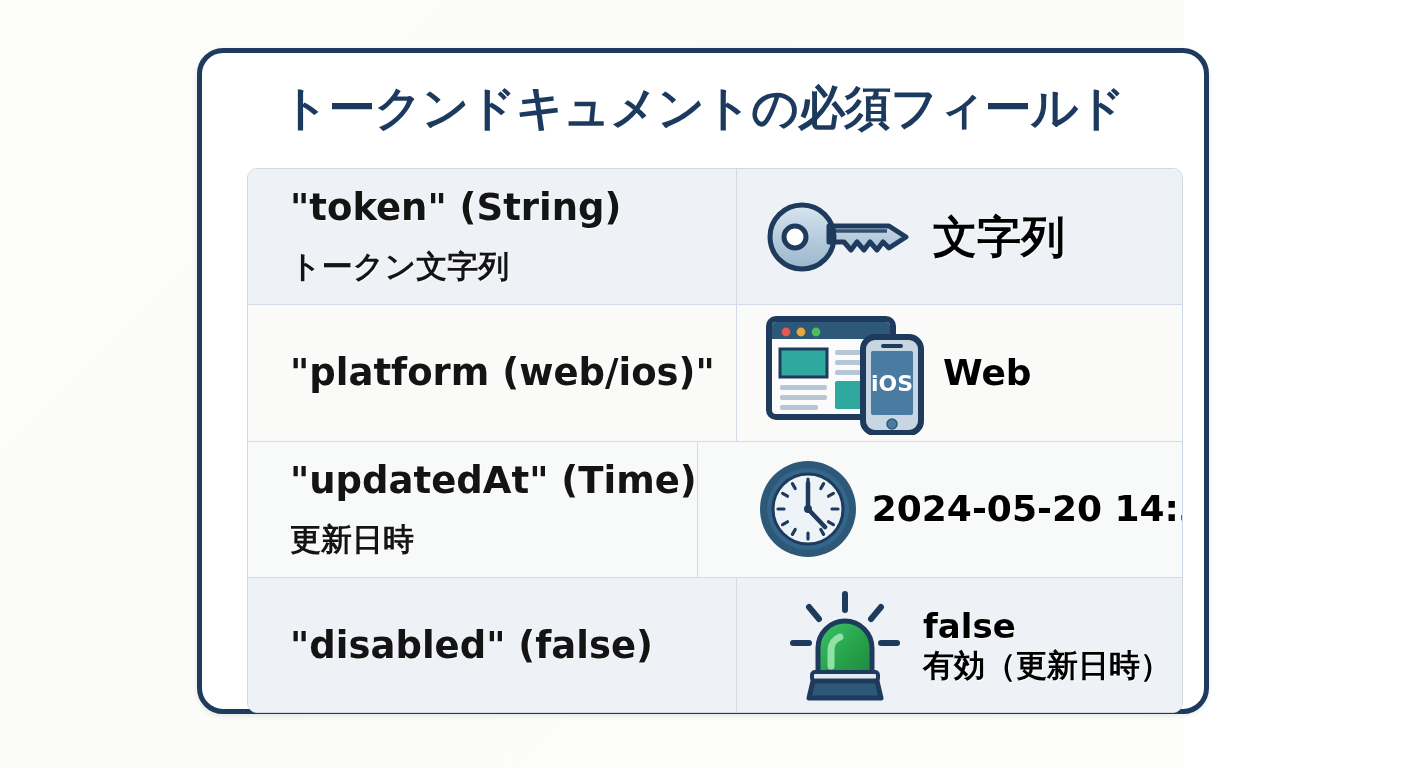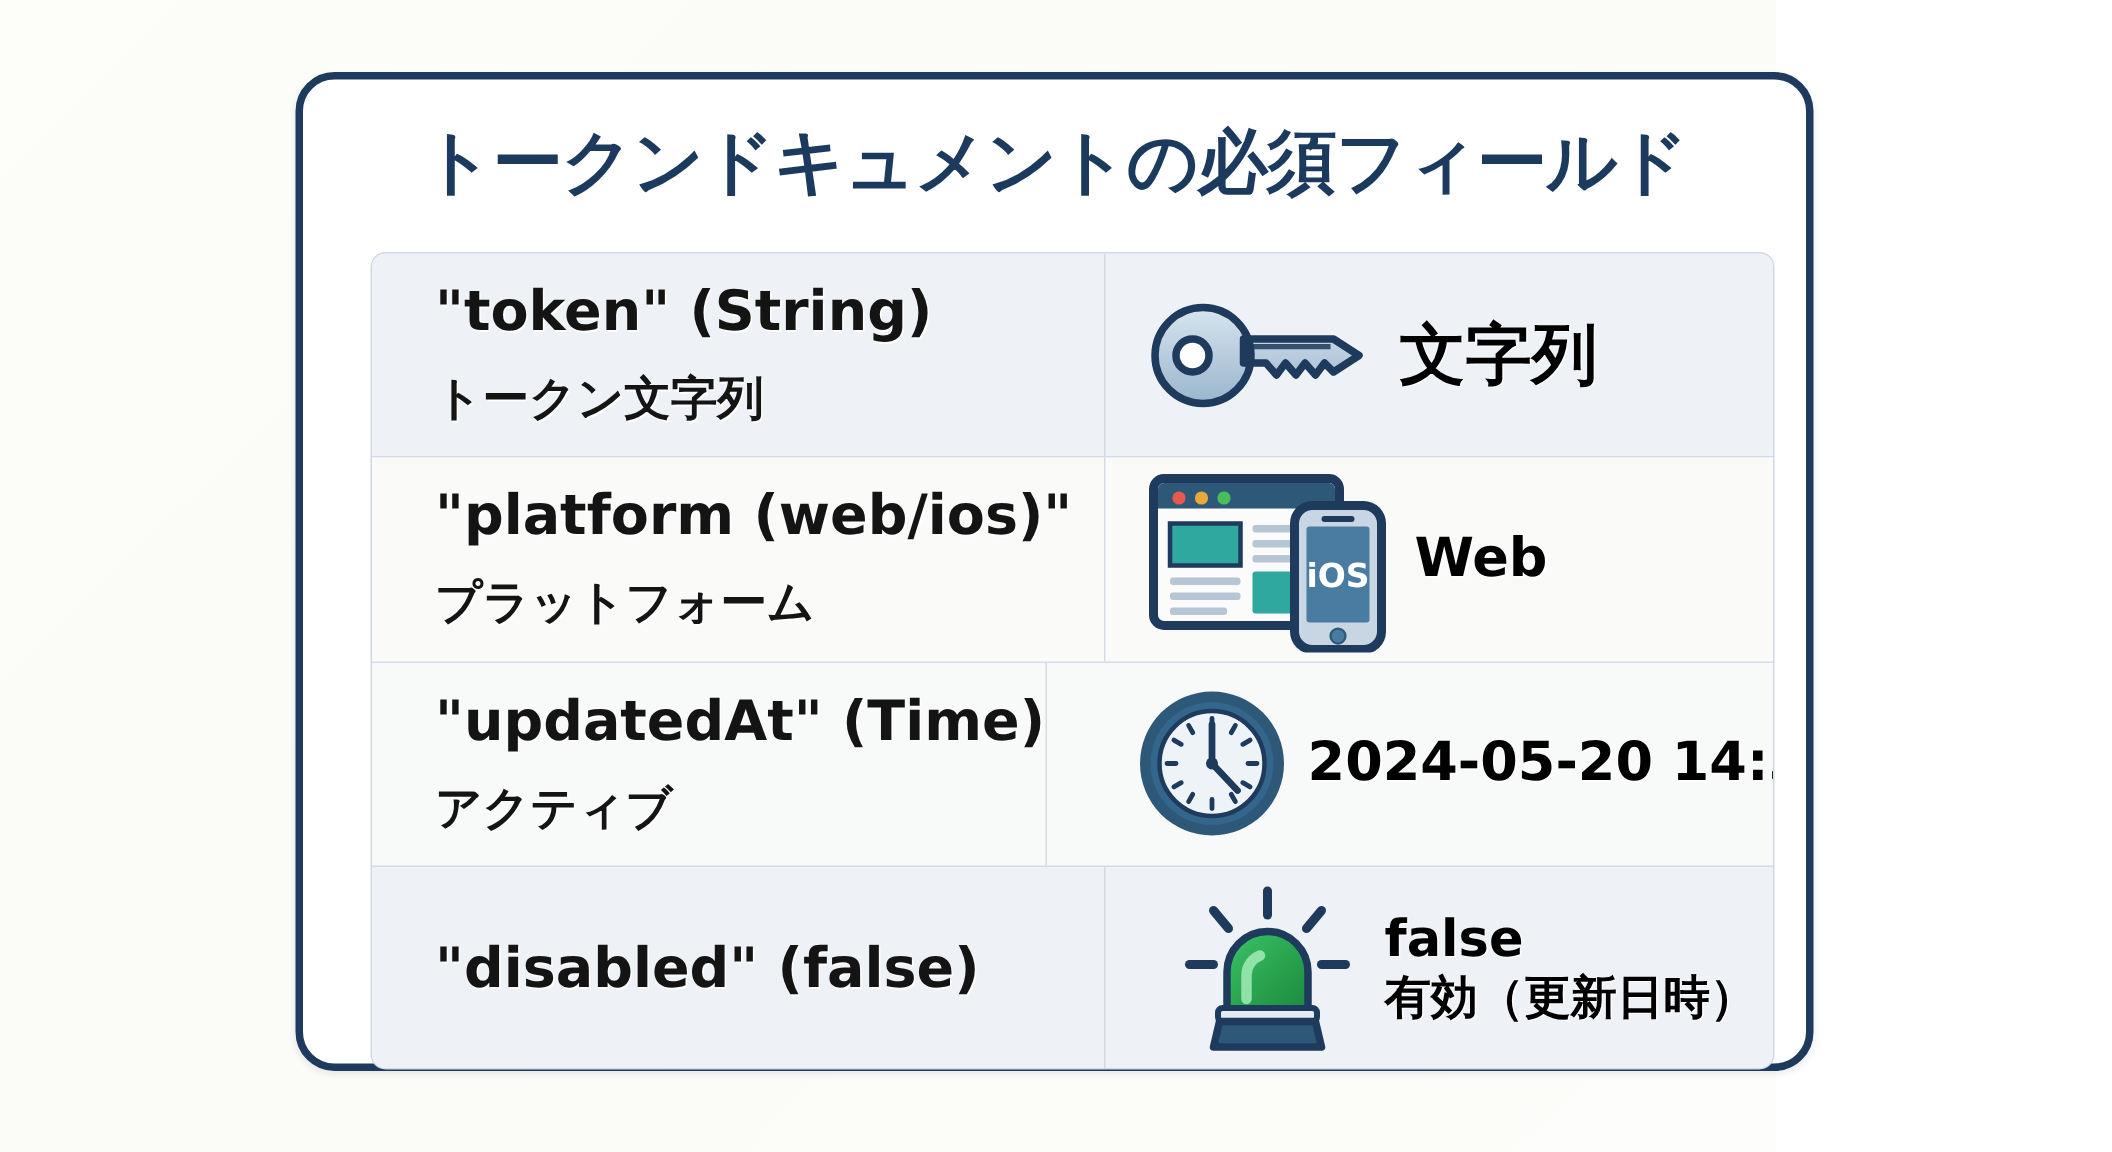--- a/index.html
+++ b/index.html
@@ -173,21 +173,20 @@
               <path d="M66 31 L122 31" stroke="#1e3a5c" stroke-width="3.5" fill="none" opacity="0.85"></path>
             </svg>
           </span>
           <span class="value-text value-big">文字列</span>
         </div>
       </div>
 
       <div class="row tint-b">
         <div class="cell-left">
           <div class="field-name">"platform (web/ios)"</div>
-          <div class="field-desc">プラットフォーム</div>
         </div>
         <div class="cell-right">
           <span class="icon-wrap">
             <svg class="ico-devices" viewBox="0 0 168 124" xmlns="http://www.w3.org/2000/svg">
 
               <rect x="4" y="8" width="124" height="98" rx="7" fill="#fbfbfb" stroke="#1e3a5c" stroke-width="6"></rect>
               <path d="M7 15 a4 4 0 0 1 4-4 h110 a4 4 0 0 1 4 4 v13 h-118 z" fill="#2d5878"></path>
               <circle cx="21" cy="21" r="4.4" fill="#e8584f"></circle>
               <circle cx="36" cy="21" r="4.4" fill="#e8a83a"></circle>
               <circle cx="51" cy="21" r="4.4" fill="#4cbd5c"></circle>
@@ -207,21 +206,21 @@
               <text x="127" y="80" font-family="DejaVu Sans, sans-serif" font-size="22" font-weight="bold" fill="#ffffff" text-anchor="middle">iOS</text>
             </svg>
           </span>
           <span class="value-text value-mid">Web</span>
         </div>
       </div>
 
       <div class="row tint-c">
         <div class="cell-left">
           <div class="field-name">"updatedAt" (Time)</div>
-          <div class="field-desc">アクティブ</div>
+          <div class="field-desc">更新日時</div>
         </div>
         <div class="cell-right">
           <span class="icon-wrap">
             <svg class="ico-clock" viewBox="0 0 104 104" xmlns="http://www.w3.org/2000/svg">
               <circle cx="52" cy="52" r="48" fill="#2d5878"></circle>
               <circle cx="52" cy="52" r="41" fill="#34658a"></circle>
               <circle cx="52" cy="52" r="35" fill="#eef3f8" stroke="#1e3a5c" stroke-width="3"></circle>
               <g stroke="#1e3a5c" stroke-width="3.2" stroke-linecap="round">
                 <line x1="52" y1="22" x2="52" y2="28"></line>
                 <line x1="52" y1="76" x2="52" y2="82"></line>

